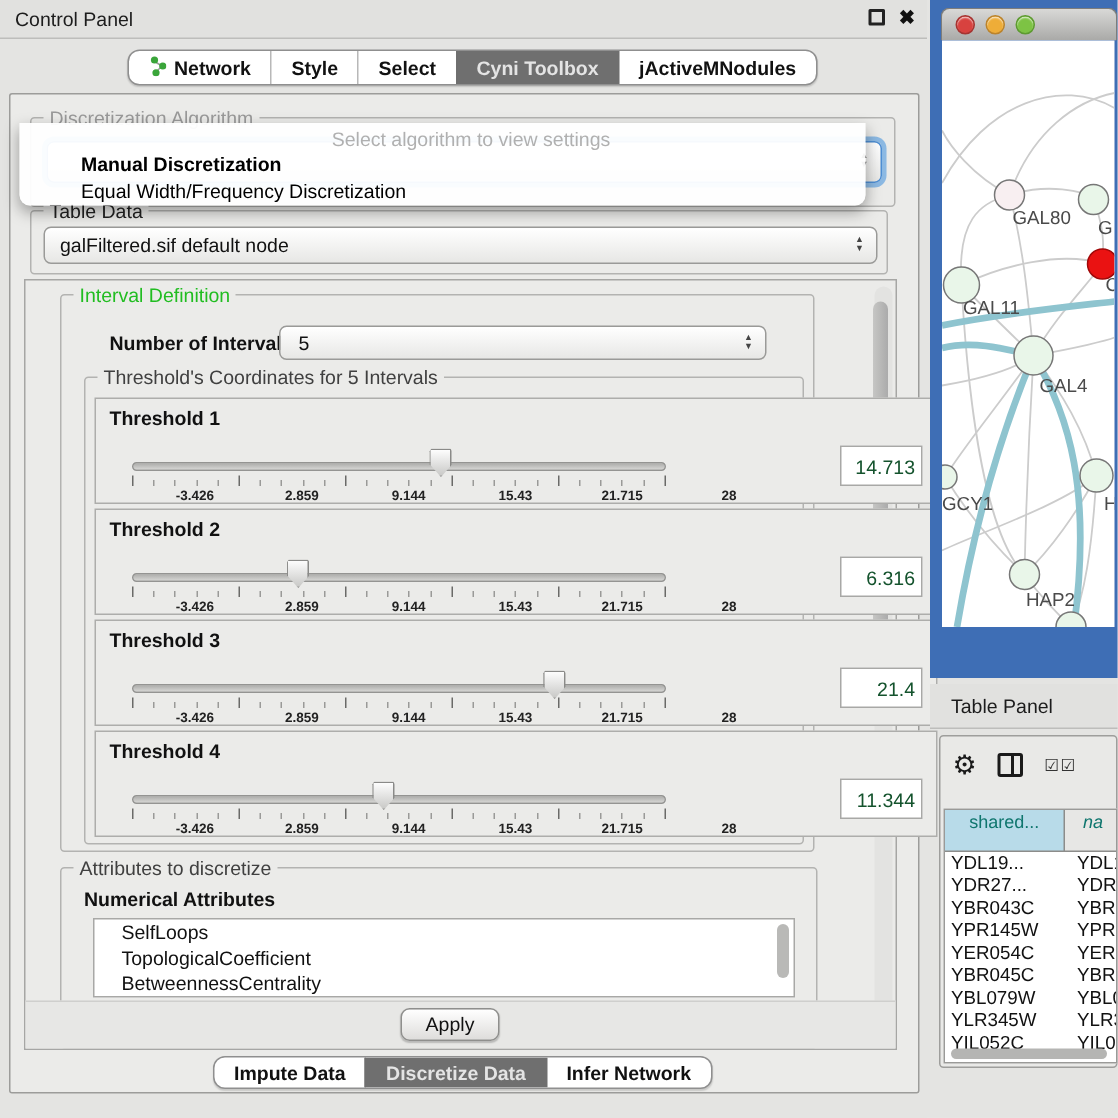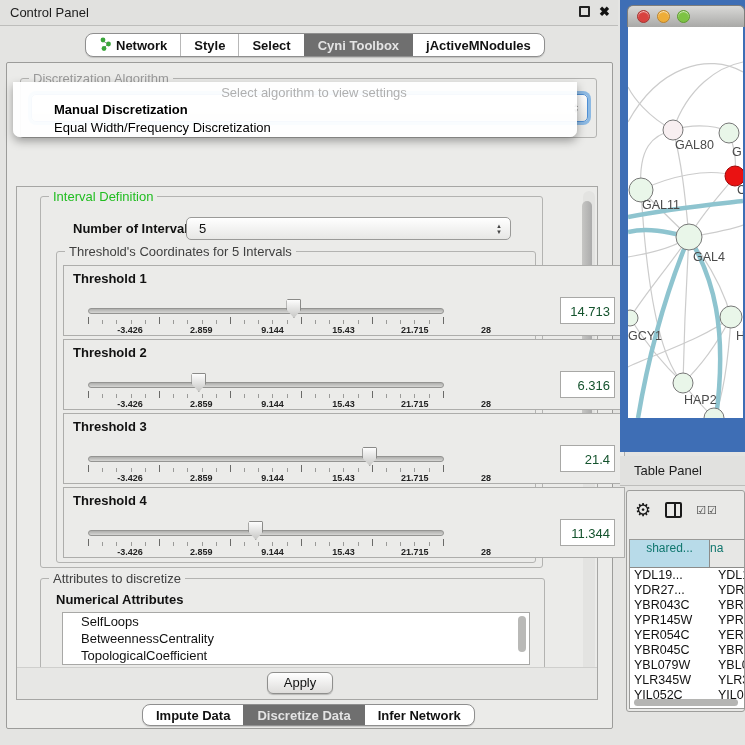--- a/index.html
+++ b/index.html
@@ -106,21 +106,21 @@
   .gear-glyph { font-size:18px; color:#1a1a1a; line-height:18px; }
   .cols-glyph { width:17px; height:16px; border:2px solid #1a1a1a; border-radius:2px; position:relative; }
   .cols-glyph::after { content:""; position:absolute; left:50%; top:0; width:2px; height:100%; background:#1a1a1a; }
   .check-glyph { font-size:11px; color:#333; letter-spacing:1px; }
   #mini-table { position:absolute; left:2px; top:48px; width:116px; height:170px;
     background:#fff; border:1px solid #9a9a98; overflow:hidden; }
   .mt-header { display:flex; height:28px; font-size:12px; color:#0f766e; }
   .mt-header .hc1 { width:80px; background:#b8dbe9; border-right:1px solid #8c8c8a;
     border-bottom:1px solid #8c8c8a; text-align:center; line-height:16px; }
   .mt-header .hc2 { flex:1; background:#e7e7e5; border-bottom:1px solid #8c8c8a;
-    padding-left:0; line-height:16px; }
+    padding-left:12px; line-height:16px;font-style:italic; }
   .mt-row { display:flex; height:15px; font-size:12.5px; color:#111; }
   .mt-row .c1 { width:80px; padding-left:4px; line-height:15px; white-space:nowrap; }
   .mt-row .c2 { flex:1; padding-left:8px; line-height:15px; white-space:nowrap; overflow:hidden; }
   #hsb { position:absolute; left:4px; bottom:2px; width:104px; height:7px;
     background:#b5b5b3; border-radius:4px; }
 </style>
 </head>
 <body>
 
 <div id="control-panel">
@@ -171,20 +171,30 @@
   </div>
 
   <div id="algo-popup">
     <div class="hint">Select algorithm to view settings</div>
     <div id="popup-items">
         <div class="pop-item bold">Manual Discretization</div>
         <div class="pop-item">Equal Width/Frequency Discretization</div>
       </div>
   </div>
 
+  <div class="groupbox" style="left:20px;top:140px;width:572px;height:43px;">
+    <span class="group-title gt-dark">Table Data</span>
+    <div class="combo" style="left:8px;top:10px;width:556px;height:25px;">
+      <span>galFiltered.sif default node</span>
+      <span class="spin">
+          <span>▲</span>
+          <span>▼</span>
+        </span>
+    </div>
+  </div>
 
   <div id="scroll-panel">
     <div class="vsb-track">
       <div class="vsb-thumb"></div>
     </div>
   </div>
 
   <div class="groupbox" style="left:40px;top:196px;width:503px;height:372px;">
     <span class="group-title gt-green">Interval Definition</span>
     <span class="abs" style="left:32px;top:24px;font-size:13px;font-weight:bold;color:#111;">Number of Intervals</span>
@@ -378,22 +388,22 @@
         </div>
     </div>
   </div>
 
   <div class="groupbox" style="left:40px;top:578px;width:505px;height:121px;">
     <span class="group-title gt-blue">Attributes to discretize</span>
     <span class="abs" style="left:15px;top:13px;font-size:13px;font-weight:bold;color:#111;">Numerical Attributes</span>
   </div>
   <div id="attr-list">
       <div class="li">SelfLoops</div>
+      <div class="li">TopologicalCoefficient</div>
       <div class="li">BetweennessCentrality</div>
-      <div class="li">TopologicalCoefficient</div>
     </div>
   <div id="attr-sb"></div>
 
   <div id="apply-strip">
     <div id="apply-btn">Apply</div>
   </div>
 
   <div id="bottom-tabs" class="tabstrip" style="left:142px;top:704px;height:22px;">
       <div class="tab">
         <span>Impute Data</span>

